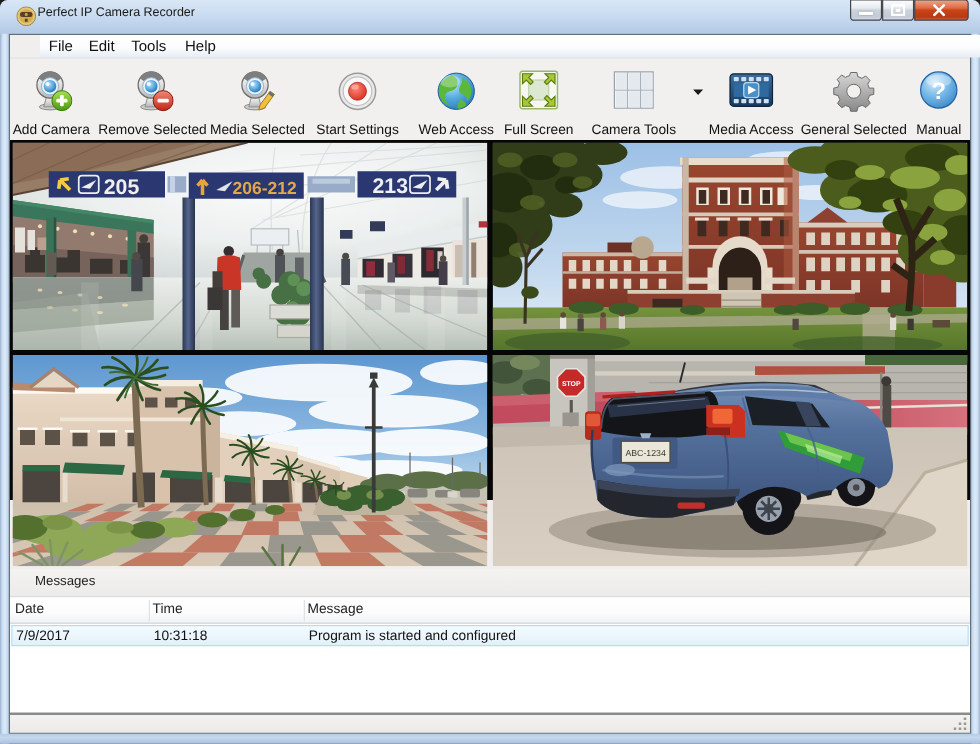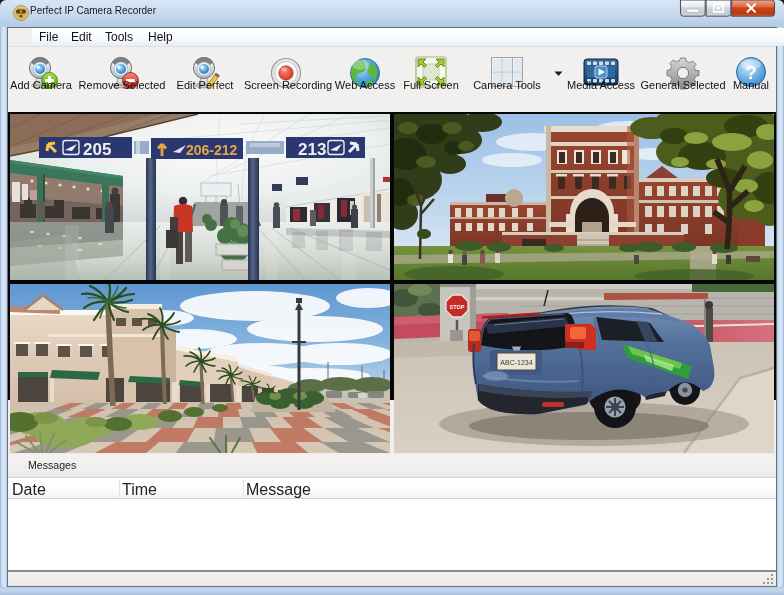--- a/index.html
+++ b/index.html
@@ -25,34 +25,34 @@
   background:linear-gradient(#ffffff 0,#fbfcfd 55%,#e7edf5 100%);
   font-size:12px;color:#111;margin-left:24px;}
 #menubar span{position:absolute;top:2px;}
 #menuline{position:absolute;left:8px;top:46px;width:768px;height:1px;background:#dde1e6;}
 
 #toolbar{position:absolute;left:8px;top:47px;width:768px;height:65px;
   background:#f1f0ee;}
 .tbi{position:absolute;top:56px;text-align:center;font-size:11px;color:#111;}
 .tbi svg{display:block;margin:0 auto;}
 .tbi{height:50px}
-.tbi .lbl{position:absolute;top:23px;left:0;right:0;white-space:nowrap;}
+.tbi .lbl{position:absolute;top:42px;left:0;right:0;white-space:nowrap;}
 
 #grid{position:absolute;left:8px;top:112px;width:768px;height:288px;background:#060606;}
 .ph{position:absolute;overflow:hidden;}
 .ph svg{filter:blur(0.4px);}
 
 #msgbar{position:absolute;left:8px;top:455px;width:768px;height:23px;
   background:linear-gradient(#f4f3f1,#edebe9);font-size:10.6px;color:#222;
   border-bottom:1px solid #d8d6d3;box-sizing:border-box;}
 #msgbar span{position:absolute;left:6px;top:4px;padding-left:14px;}
 #lv{position:absolute;left:8px;top:478px;width:768px;height:93px;background:#ffffff;}
 #lvh{position:absolute;left:0;top:0;width:768px;height:21px;
   background:linear-gradient(#ffffff 0,#fcfcfd 60%,#f0f2f5 100%);
-  border-bottom:1px solid #cdd2d8;box-sizing:border-box;font-size:16px;color:#222;}
+  border-bottom:1px solid #cdd2d8;box-sizing:border-box;font-size:11px;color:#222;}
 .hdiv{position:absolute;top:2px;width:1px;height:17px;background:#dfe3e8;}
 #lvrow{position:absolute;left:1px;top:22px;width:766px;height:17px;
   background:linear-gradient(#f6fbfe,#e2f0fa);border:1px solid #bcd9ef;
   box-sizing:border-box;font-size:11px;color:#111;}
 .cell{position:absolute;top:2px;white-space:nowrap;}
 #stline{position:absolute;left:8px;top:570px;width:768px;height:2px;background:#8b8b8b;}
 #status{position:absolute;left:8px;top:572px;width:768px;height:14px;
   background:linear-gradient(#f4f2f0,#eceae7);}
 
 #caps{position:absolute;left:677px;top:0;width:101px;height:19px;}
@@ -182,30 +182,30 @@
     <rect x="21" y="23" width="9" height="3" rx="1" fill="#fff"></rect>
   </svg>
   <div class="lbl">Remove Selected</div>
 </div>
 <div class="tbi" style="left:168px;width:74px">
   <svg width="34" height="34" viewBox="0 0 34 34">
     <use href="#webcam"></use>
     <path d="M20,28 L28,17 l3.5,2.5 -8,11 -4.5,1.5 Z" fill="#f0c040" stroke="#a07818" stroke-width="0.8"></path>
     <path d="M28,17 l3.5,2.5 -1.5,2 -3.5,-2.5 Z" fill="#707070"></path>
   </svg>
-  <div class="lbl">Edit Perfect</div>
+  <div class="lbl">Media Selected</div>
 </div>
 <div class="tbi" style="left:244px;width:84px">
   <svg width="34" height="34" viewBox="0 0 34 34">
     <circle cx="17" cy="17" r="14.5" fill="#e9e9e9" stroke="#9a9a9a" stroke-width="1.2"></circle>
     <circle cx="17" cy="17" r="11.5" fill="#f8f8f8" stroke="#c0c0c0" stroke-width="1"></circle>
     <circle cx="17" cy="17" r="7.2" fill="url(#recR)" stroke="#a82018" stroke-width="0.6"></circle>
     <ellipse cx="15" cy="13.5" rx="3" ry="2" fill="#ffb0a0" opacity="0.8"></ellipse>
   </svg>
-  <div class="lbl">Screen Recording</div>
+  <div class="lbl">Start Settings</div>
 </div>
 <div class="tbi" style="left:331px;width:68px">
   <svg width="34" height="34" viewBox="0 0 34 34">
     <circle cx="17" cy="17" r="14.5" fill="url(#globe)" stroke="#1a5a90" stroke-width="0.8"></circle>
     <path d="M13,4 q6,2 5,8 q-1,4 -6,5 q-5,1 -4,6 q1,4 5,6 q-9,-2 -10,-12 q-0.5,-8 10,-13 Z" fill="#5cb838"></path>
     <path d="M22,6 q7,4 7,11 q0,5 -3,8 q-1,-5 -5,-6 q-3,-2 -1,-6 q2,-2 2,-7 Z" fill="#5cb838"></path>
     <path d="M20,24 q4,0 5,4 q-3,3 -7,3 q0,-5 2,-7 Z" fill="#5cb838"></path>
     <ellipse cx="12" cy="9" rx="8" ry="5" fill="#ffffff" opacity="0.3"></ellipse>
   </svg>
   <div class="lbl">Web Access</div>
@@ -1081,20 +1081,25 @@
     <span>Messages</span>
   </div>
 <div id="lv">
   <div id="lvh">
     <span class="abs" style="left:4px;top:3px">Date</span>
     <span class="abs" style="left:114px;top:3px">Time</span>
     <span class="abs" style="left:238px;top:3px">Message</span>
     <div class="hdiv" style="left:111px"></div>
     <div class="hdiv" style="left:235px"></div>
   </div>
+  <div id="lvrow">
+    <span class="cell" style="left:3px">7/9/2017</span>
+    <span class="cell" style="left:113px">10:31:18</span>
+    <span class="cell" style="left:237px">Program is started and configured</span>
+  </div>
 </div>
 <div id="stline"></div>
 <div id="status"></div>
 <svg class="abs" style="left:762px;top:573px" width="13" height="13" viewBox="0 0 13 13">
   <g fill="#9a9890">
     <rect x="9" y="1" width="2" height="2"></rect>
       <rect x="9" y="5" width="2" height="2"></rect>
       <rect x="9" y="9" width="2" height="2"></rect>
     <rect x="5" y="5" width="2" height="2"></rect>
       <rect x="5" y="9" width="2" height="2"></rect>

